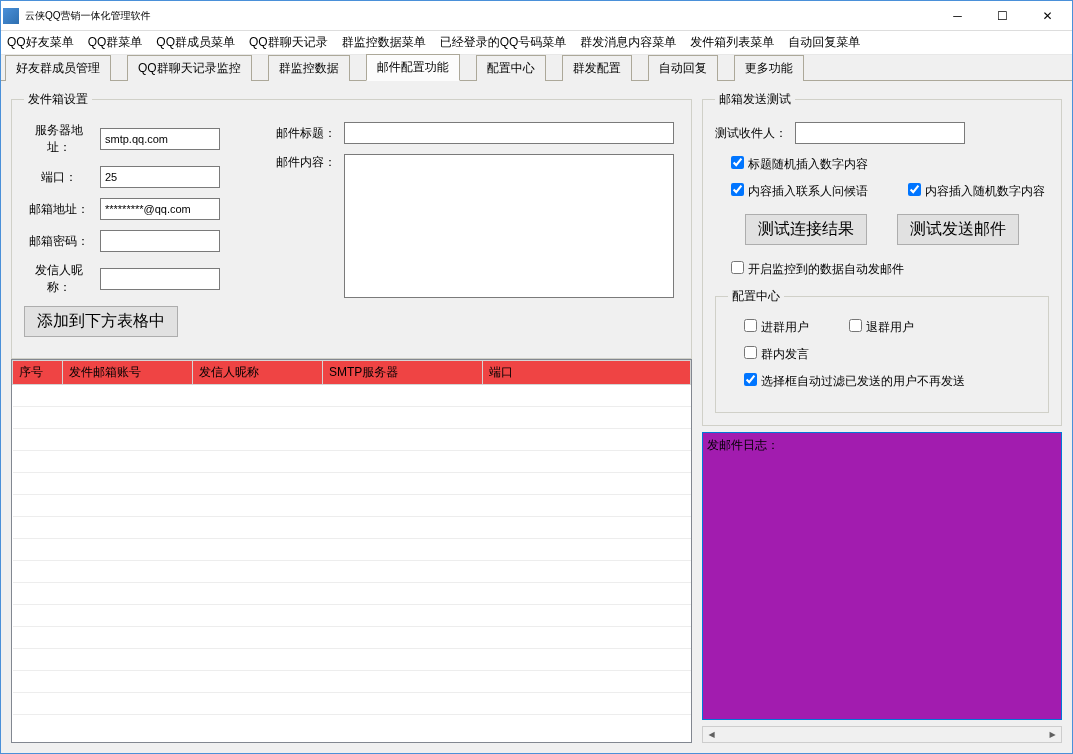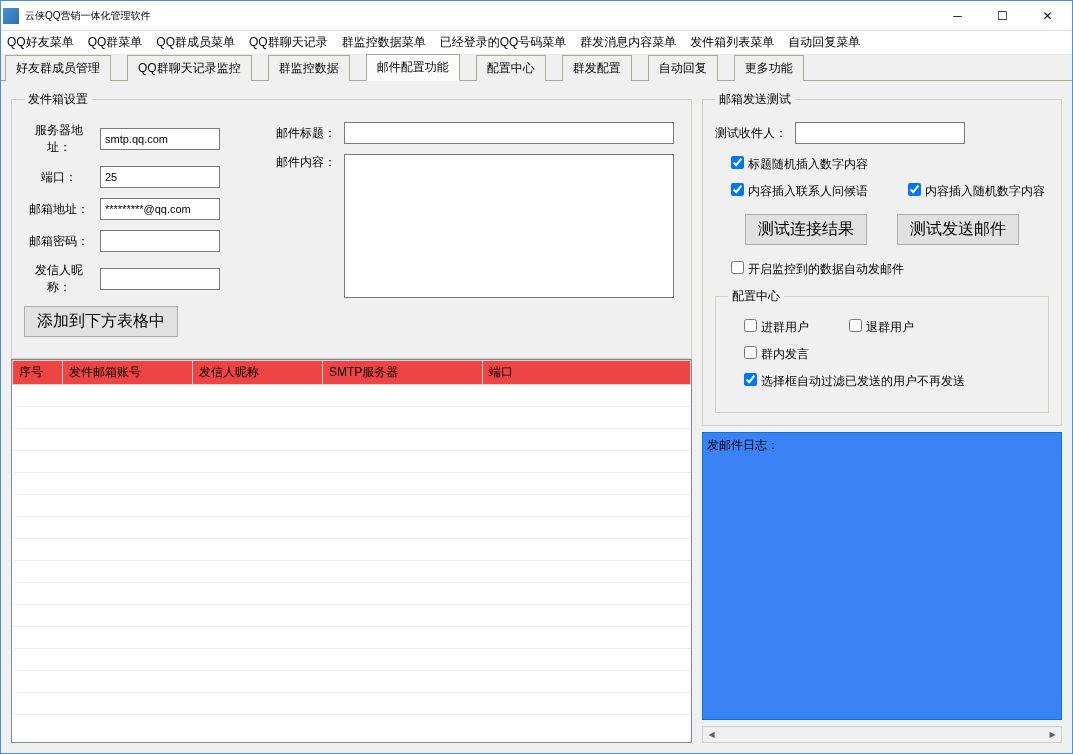--- a/index.html
+++ b/index.html
@@ -35,21 +35,21 @@
 table { width: 100%; border-collapse: collapse; font-size: 12px; }
 th { background: #ef4444; border: 1px solid #d4d4d4; text-align: left; padding: 3px 6px; font-weight: normal; height: 22px; }
 td { border-bottom: 1px solid #ededed; height: 22px; padding: 0 6px; }
 .test-box { }
 .test-row { display: flex; align-items: center; gap: 8px; margin-bottom: 12px; }
 .test-row input { width: 170px; }
 .chk-row { display: flex; align-items: center; gap: 4px; margin-bottom: 10px; }
 .chk-pair { display: flex; gap: 24px; margin-bottom: 10px; }
 .btn-pair { display: flex; gap: 30px; margin: 14px 0 16px 30px; }
 .config-box { }
-.log-box { flex: 1; border: 1px solid #0078d7; background: #3b82f6; padding: 4px; overflow: auto; position: relative; }
+.log-box { flex: 1; border: 1px solid #0078d7; background: #a21caf; padding: 4px; overflow: auto; position: relative; }
 .scroll-h { height: 17px; background: #f0f0f0; border: 1px solid #cdcdcd; display: flex; align-items: center; justify-content: space-between; }
 .scroll-arrow { width: 17px; height: 15px; display: flex; align-items: center; justify-content: center; font-size: 8px; color: #606060; cursor: pointer; }
 input[type=checkbox] { width: 13px; height: 13px; }
 .chk { display: flex; align-items: flex-start; gap: 4px; margin-left: 16px; }
 </style>
 </head>
 <body>
 
 <div class="window">
   <div class="titlebar">

